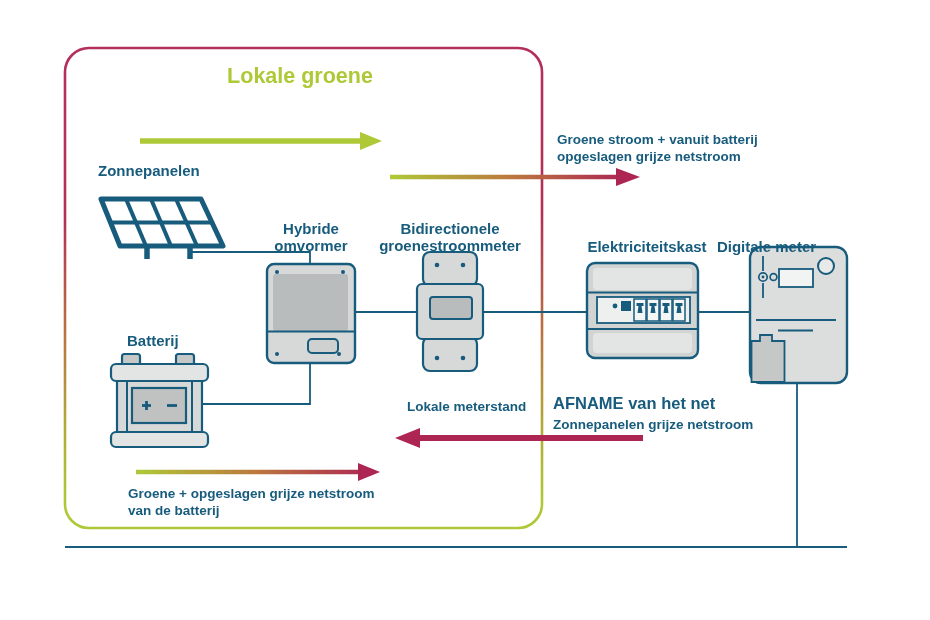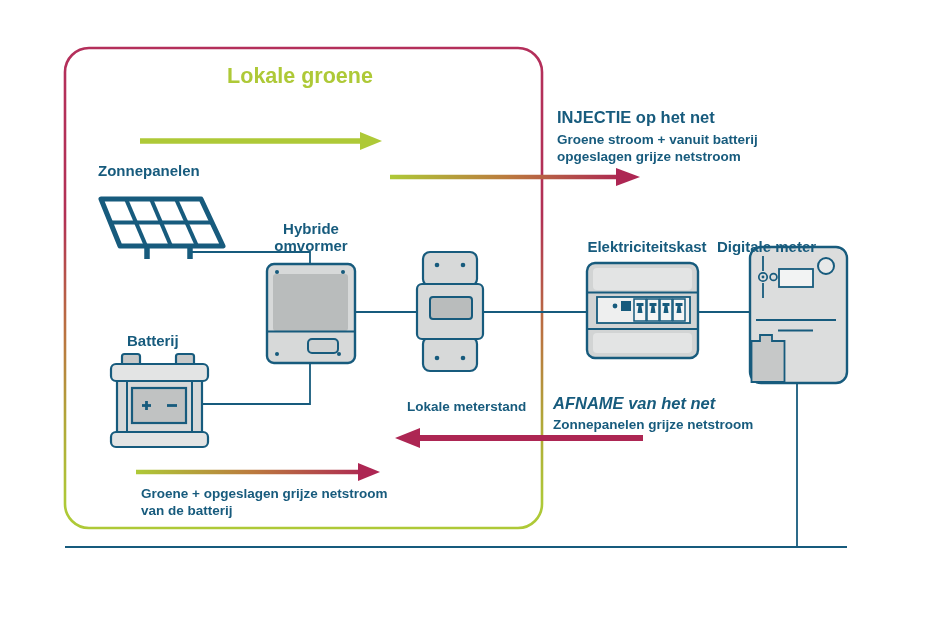--- a/index.html
+++ b/index.html
@@ -166,32 +166,32 @@
     </g>
   </svg>
 
   <div class="title">
     <div>Lokale groene</div>
   </div>
 
   <div class="lbl" style="left:98px;top:162px;">Zonnepanelen</div>
   <div class="lbl" style="left:127px;top:332px;">Batterij</div>
   <div class="lbl center" style="left:250px;top:204px;width:122px;">Hybride omvormer</div>
+  <div class="lbl center" style="left:361px;top:204px;width:178px;">Bidirectionele groenestroommeter</div>
   <div class="lbl center" style="left:578px;top:222px;width:138px;">Elektriciteitskast</div>
   <div class="lbl center" style="left:704px;top:222px;width:125px;">Digitale meter</div>
 
-  <div class="ann-title" style="left:557px;top:108px;">INJECTIE op het net</div>
   <div class="ann-sub" style="left:557px;top:131px;">
     <span>Groene stroom + vanuit batterij</span>
     <span>opgeslagen grijze netstroom</span>
   </div>
 
-  <div class="ann-title" style="left:553px;top:394px;font-style:italic;">AFNAME van het net</div>
+  <div class="ann-title" style="left:553px;top:394px;">AFNAME van het net</div>
   <div class="ann-sub" style="left:553px;top:416px;">Zonnepanelen grijze netstroom</div>
 
   <div class="ann-sub" style="left:407px;top:398px;">Lokale meterstand</div>
 
-  <div class="ann-sub" style="left:141px;top:485px;">
+  <div class="ann-sub" style="left:128px;top:485px;">
     <span>Groene + opgeslagen grijze netstroom</span>
     <span>van de batterij</span>
   </div>
 
 </div>
 
 </body></html>

